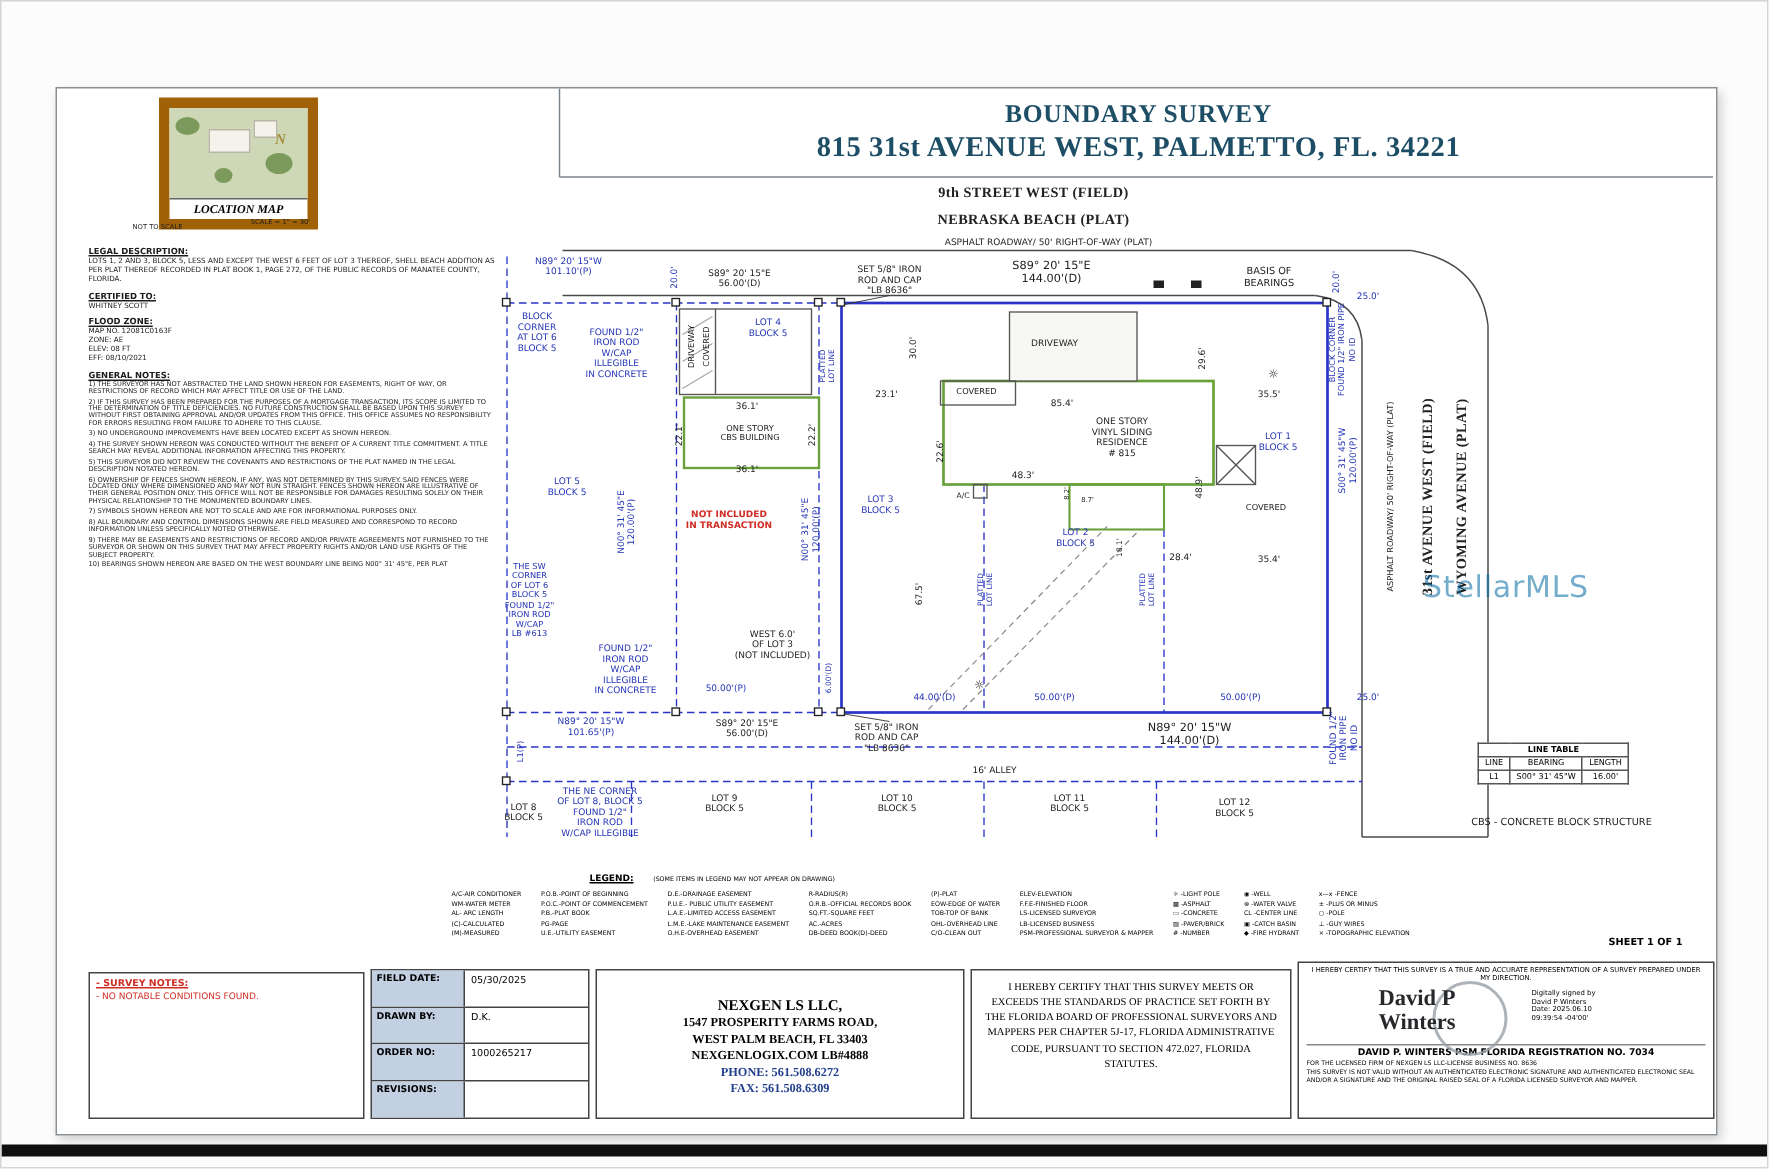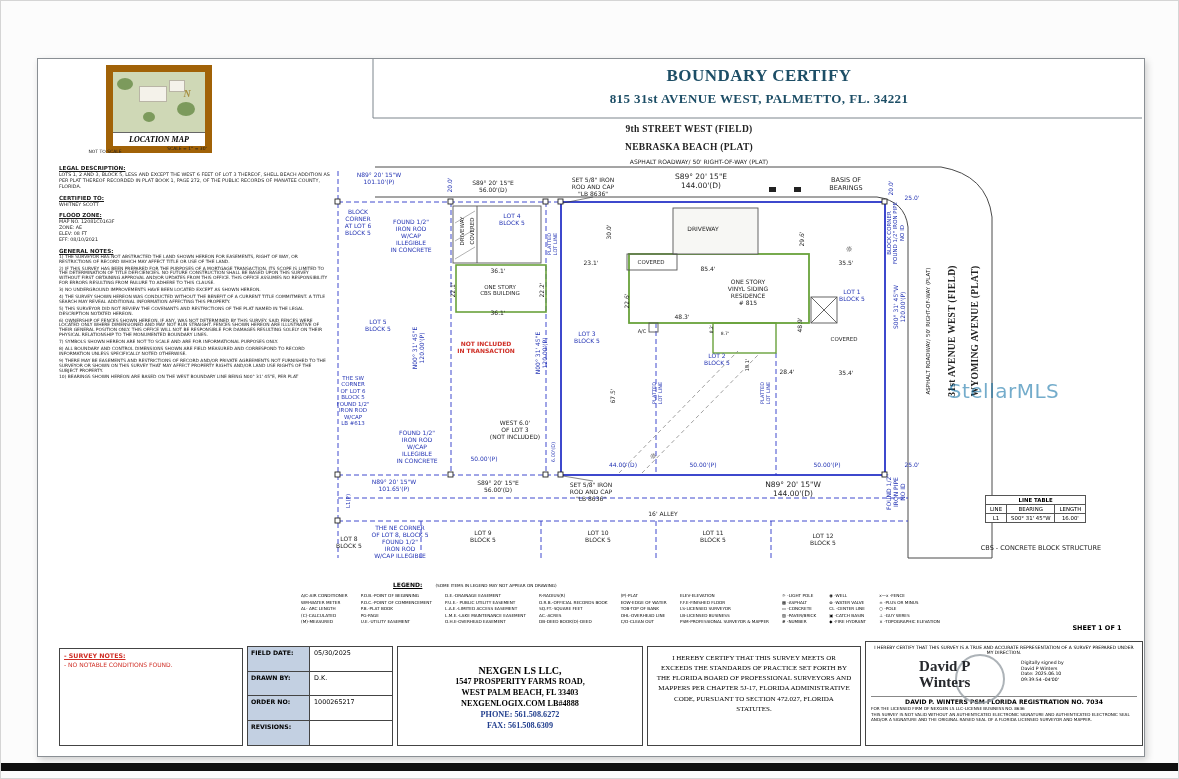--- a/index.html
+++ b/index.html
@@ -16,21 +16,21 @@
   .v{transform:translate(-50%,-50%) rotate(-90deg);}
   .blue{color:#2434b4;}
   .red{color:#cf2d24;font-weight:bold;}
   .s45{font-size:4.5px;} .s5{font-size:5px;} .s55{font-size:5.5px;} .s65{font-size:6.5px;} .s75{font-size:7.5px;}
   .st{font-family:"Liberation Serif",serif;font-weight:bold;font-size:9.5px;letter-spacing:.3px;color:#222;}
   .gold{color:#a58d3f;font-family:"Liberation Serif",serif;font-style:italic;font-weight:bold;}
 
   .t1{position:absolute;transform:translate(-50%,-50%);font-family:"Liberation Serif",serif;
       font-weight:bold;font-size:17px;color:#1d4e66;letter-spacing:.5px;white-space:nowrap;}
   .t2{position:absolute;transform:translate(-50%,-50%);font-family:"Liberation Serif",serif;
-      font-weight:bold;font-size:13px;color:#1d4e66;letter-spacing:.4px;white-space:nowrap;}
+      font-weight:bold;font-size:19px;color:#1d4e66;letter-spacing:.4px;white-space:nowrap;}
 
   
   .locmap{position:absolute;left:58px;top:64px;width:92px;border:7px solid #a16207;background:#fff;margin-left:47px;}
   .locmap-img{height:60px;background:#cfd8b6;position:relative;overflow:hidden;}
   .locmap-img .blob{position:absolute;background:#7c9a5c;border-radius:50%;}
   .locmap-img .house{position:absolute;background:#f4f2ea;border:1px solid #b9b5a6;}
   .locmap-label{border-top:1px solid #666;text-align:center;font-family:"Liberation Serif",serif;
       font-style:italic;font-weight:bold;font-size:8px;padding:2px 0;}
 
   
@@ -174,21 +174,21 @@
       </g>
     </g>
 
     <g stroke="#a58d3f" fill="#a58d3f">
       <line x1="186" y1="98" x2="186" y2="134" stroke-width="1.4"></line>
       <polygon points="186,86 181,100 191,100"></polygon>
       <rect x="181" y="111" width="10" height="10" fill="none" transform="rotate(45 186 116)"></rect>
     </g>
   </svg>
 
-  <div class="t1" style="left:758px;top:75px">BOUNDARY CERTIFY</div>
+  <div class="t1" style="left:758px;top:75px">BOUNDARY SURVEY</div>
   <div class="t2" style="left:758px;top:98px">815 31st AVENUE WEST, PALMETTO, FL. 34221</div>
 
   <div class="locmap">
     <div class="locmap-img">
       <div class="blob" style="left:4px;top:6px;width:16px;height:12px"></div>
       <div class="blob" style="left:64px;top:30px;width:18px;height:14px"></div>
       <div class="blob" style="left:30px;top:40px;width:12px;height:10px"></div>
       <div class="house" style="left:26px;top:14px;width:26px;height:14px"></div>
       <div class="house" style="left:56px;top:8px;width:14px;height:10px"></div>
     </div>

